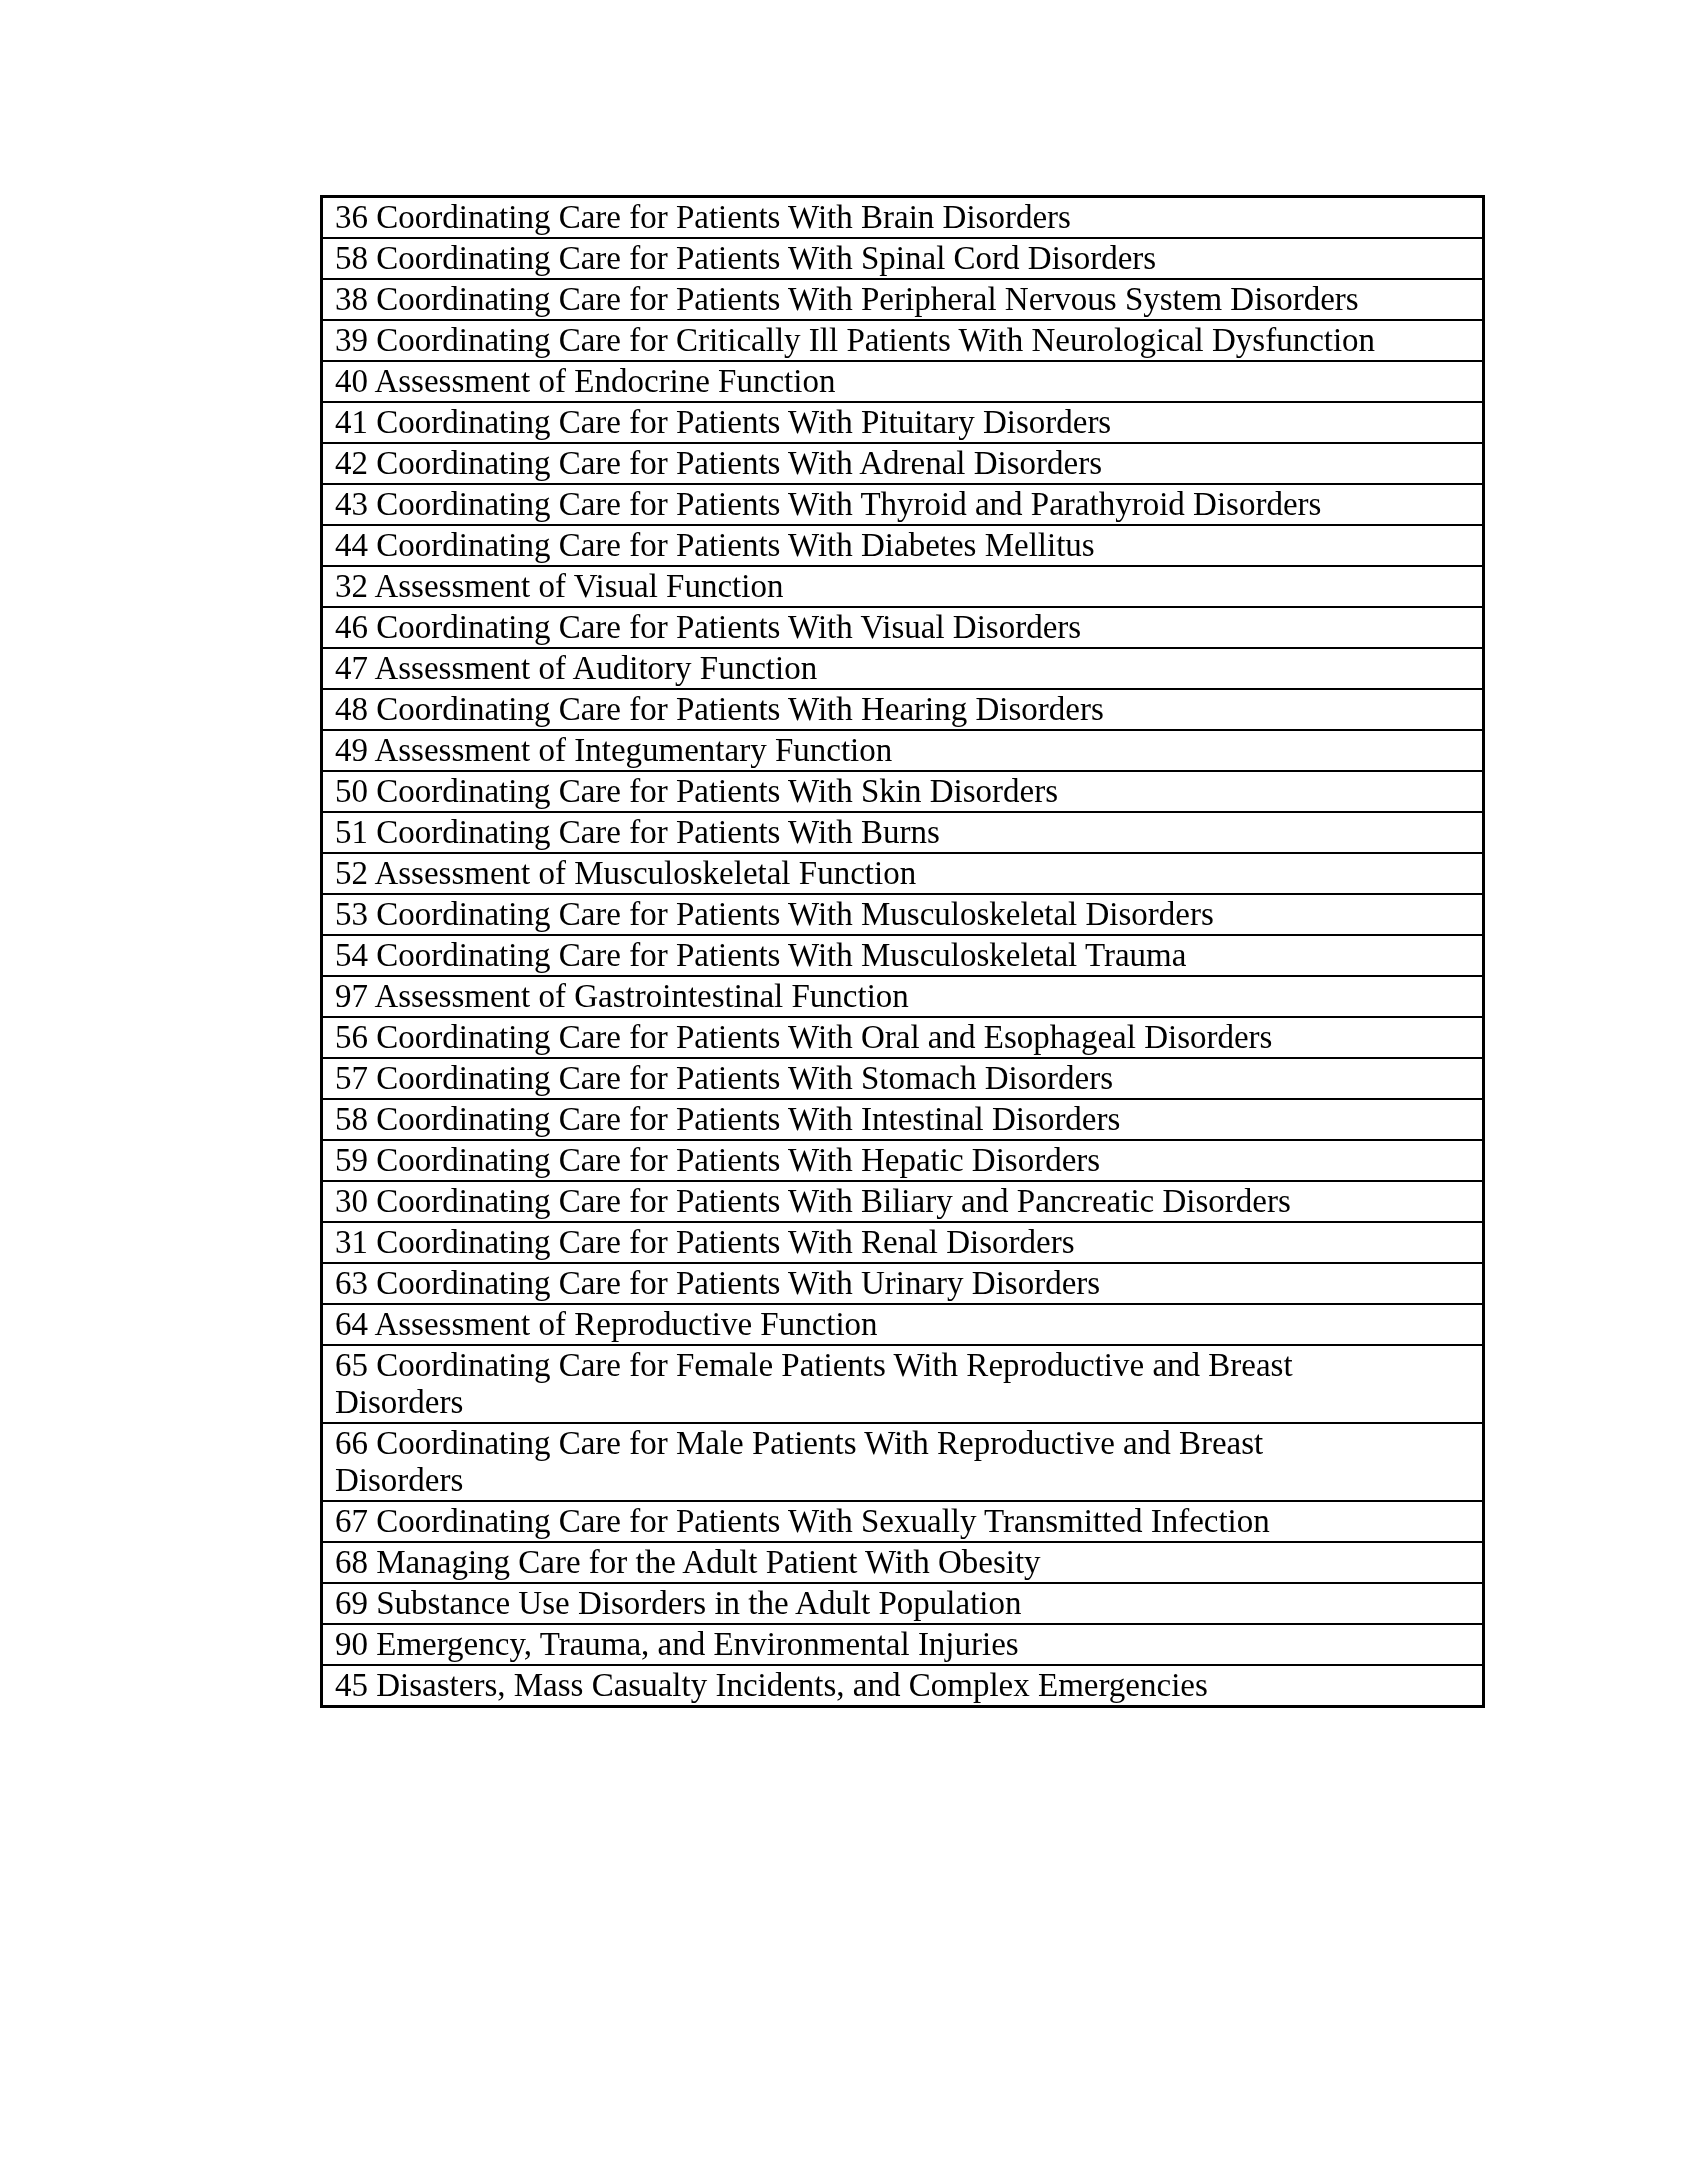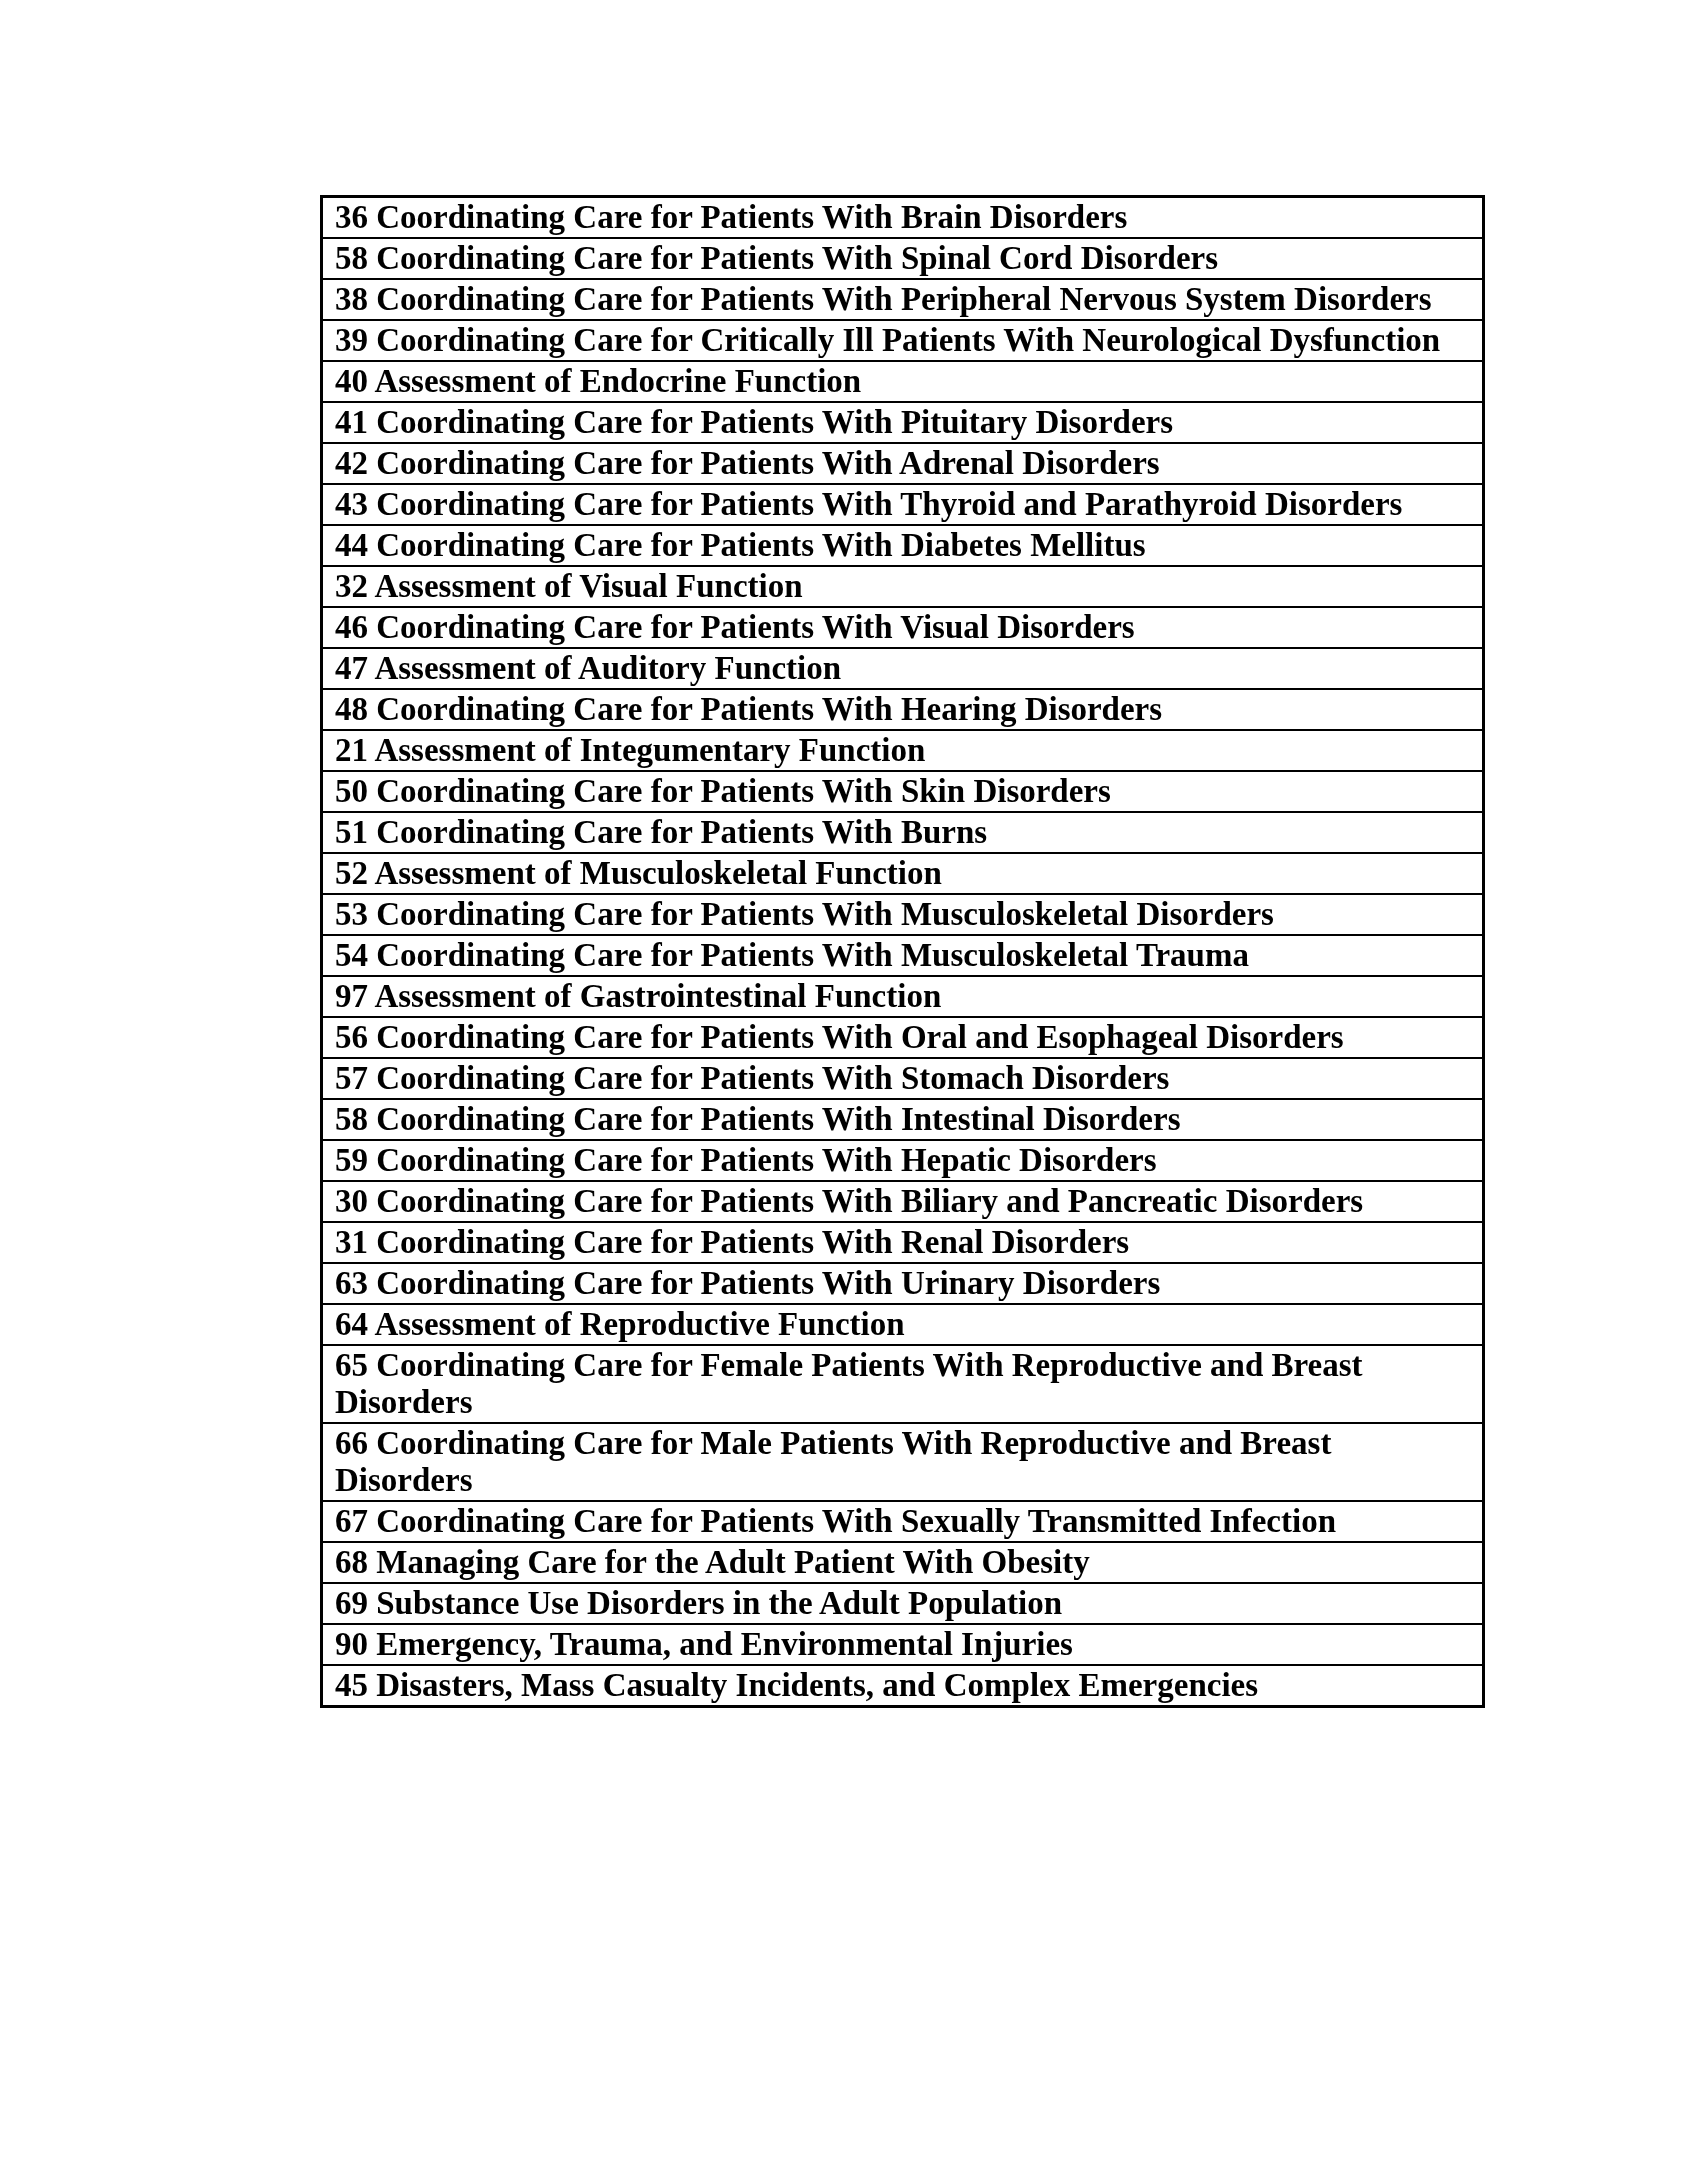--- a/index.html
+++ b/index.html
@@ -24,21 +24,21 @@
     top: 195px;
     width: 1165px;
     border-collapse: collapse;
     table-layout: fixed;
     border: 3px solid #000000;
   }
   table.toc td {
     border: 2px solid #000000;
     height: 37px;
     padding: 1px 16px 1px 12px;
-    font-weight: bold;
+    font-weight: normal;
     font-size: 33px;
     line-height: 37px;
     color: #000000;
     white-space: pre-line;
     vertical-align: middle;
     overflow: hidden;
   }
 </style>
 </head>
 <body>
@@ -79,21 +79,21 @@
       <tr>
           <td>46 Coordinating Care for Patients With Visual Disorders</td>
         </tr>
       <tr>
           <td>47 Assessment of Auditory Function</td>
         </tr>
       <tr>
           <td>48 Coordinating Care for Patients With Hearing Disorders</td>
         </tr>
       <tr>
-          <td>21 Assessment of Integumentary Function</td>
+          <td>49 Assessment of Integumentary Function</td>
         </tr>
       <tr>
           <td>50 Coordinating Care for Patients With Skin Disorders</td>
         </tr>
       <tr>
           <td>51 Coordinating Care for Patients With Burns</td>
         </tr>
       <tr>
           <td>52 Assessment of Musculoskeletal Function</td>
         </tr>

